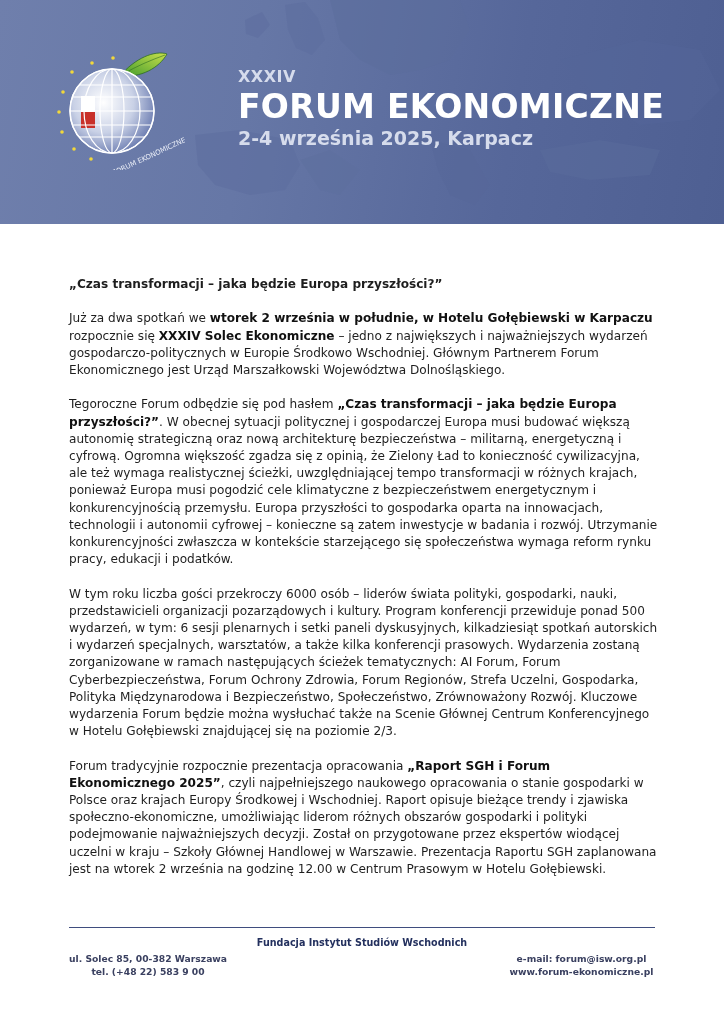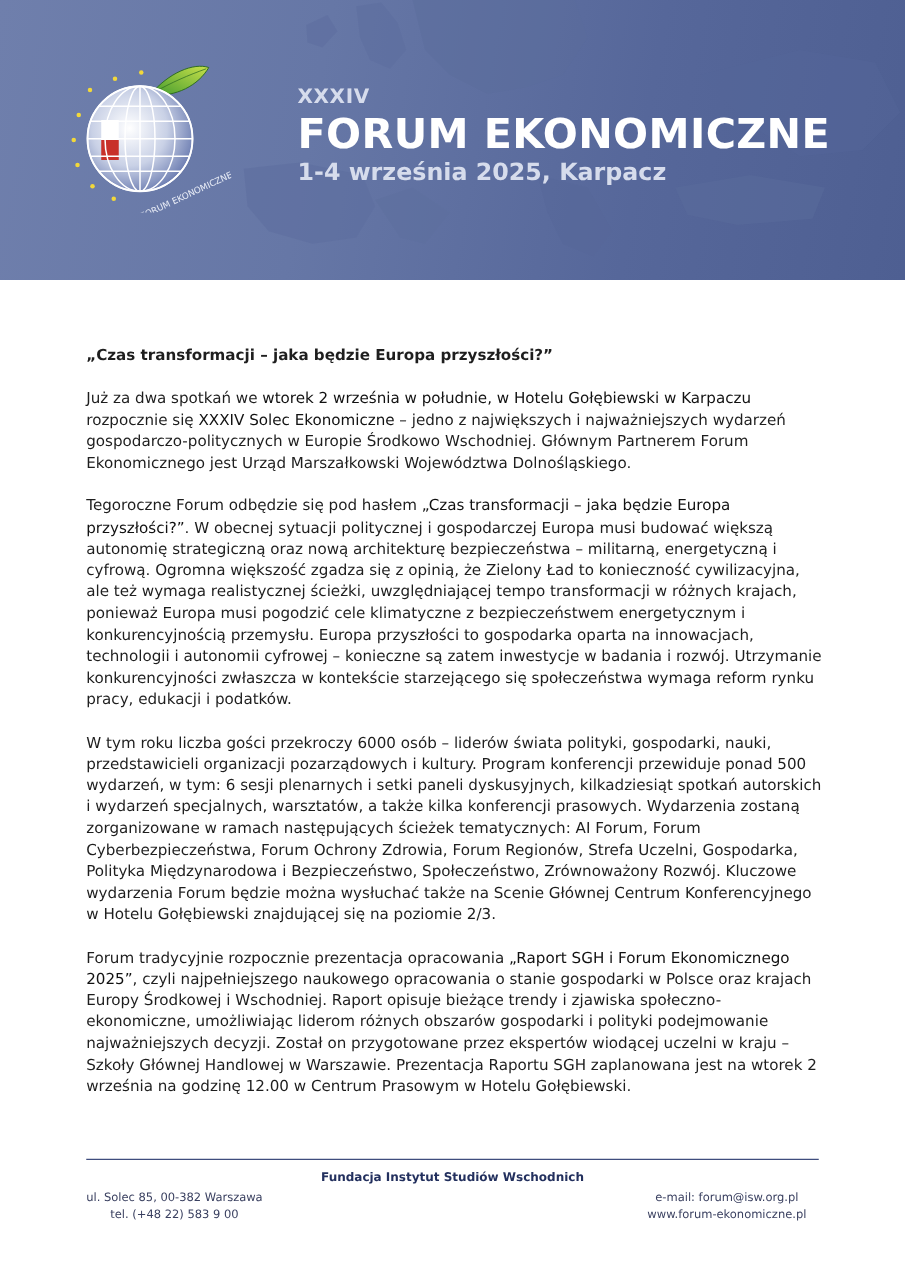--- a/index.html
+++ b/index.html
@@ -25,27 +25,27 @@
   .banner-date {
     font-family: "DejaVu Sans", sans-serif; font-weight: bold; font-size: 19px;
     color: #d6dcec; line-height: 24px; margin-top: 0px;
   }
 
   .content {
     position: absolute; left: 69px; top: 276px; width: 590px;
     font-size: 12.1px; line-height: 17.2px; color: #1e1e1e;
   }
   .content p { margin-bottom: 17.2px; }
-  .content b { font-weight: normal; color: #111; }
+  .content b { font-weight: bold; color: #111; }
   .heading { font-weight: bold; }
 
   .footer-line { position: absolute; left: 69px; top: 927px; width: 586px; height: 1px; background: #3f4d7e; }
   .footer { position: absolute; left: 69px; top: 937px; width: 586px; font-size: 9.2px; color: #2c355e; text-align: center; }
   .footer-org { font-weight: bold; font-size: 9.6px; color: #23305e; margin-bottom: 5px; }
-  .footer-row { display: flex; justify-content: space-between; }
+  .footer-row { display: flex; justify-content: space-between; font-weight: bold; }
   .footer-col div { line-height: 12.5px; color: #3a4060; }
   .footer-right { width: 147px; }
 </style>
 </head>
 <body>
 
 <div class="banner">
   <svg class="map" viewBox="0 0 724 224">
     <path d="M245 20 L262 12 L270 25 L258 38 L246 34 Z" fill="#5d6e9e" opacity="0.55"></path>
     <path d="M285 5 L305 2 L318 18 L325 40 L312 55 L296 48 L288 30 Z" fill="#5d6e9e" opacity="0.55"></path>
@@ -94,21 +94,21 @@
       <line x1="17" y1="85" x2="97" y2="85"></line>
       <line x1="24" y1="45" x2="90" y2="45"></line>
       <line x1="24" y1="97" x2="90" y2="97"></line>
     </g>
     <text x="50" y="124" font-size="7" fill="#e8ecf6" font-family="DejaVu Sans, sans-serif" transform="rotate(-25 80 110)">FORUM EKONOMICZNE</text>
   </svg>
 
   <div class="banner-text">
     <div class="banner-edition">XXXIV</div>
     <div class="banner-title">FORUM EKONOMICZNE</div>
-    <div class="banner-date">1-4 września 2025, Karpacz</div>
+    <div class="banner-date">2-4 września 2025, Karpacz</div>
   </div>
 </div>
 
 <div class="content">
   <p class="heading">„Czas transformacji – jaka będzie Europa przyszłości?”</p>
   <p><span>Już  za dwa spotkań  we </span><b>wtorek 2 września w południe,  w Hotelu Gołębiewski w Karpaczu</b><span> rozpocznie się </span><b>XXXIV Solec Ekonomiczne</b><span> – jedno z największych i najważniejszych wydarzeń gospodarczo-politycznych w Europie Środkowo Wschodniej. Głównym Partnerem Forum Ekonomicznego jest Urząd Marszałkowski Województwa Dolnośląskiego.</span></p>
   <p><span>Tegoroczne Forum odbędzie się pod hasłem </span><b>„Czas transformacji – jaka będzie Europa przyszłości?”</b><span>. W obecnej sytuacji politycznej i gospodarczej Europa musi budować większą autonomię strategiczną oraz nową architekturę bezpieczeństwa – militarną, energetyczną i cyfrową. Ogromna większość zgadza się z opinią, że Zielony Ład to konieczność cywilizacyjna, ale też wymaga realistycznej ścieżki, uwzględniającej tempo transformacji w różnych krajach, ponieważ Europa musi pogodzić cele klimatyczne z bezpieczeństwem energetycznym i konkurencyjnością przemysłu. Europa przyszłości to gospodarka oparta na innowacjach, technologii i autonomii cyfrowej – konieczne są zatem inwestycje w badania i rozwój. Utrzymanie konkurencyjności zwłaszcza w kontekście starzejącego się społeczeństwa wymaga reform rynku pracy, edukacji i podatków.</span></p>
   <p>W tym roku liczba gości przekroczy 6000 osób – liderów świata polityki, gospodarki, nauki, przedstawicieli organizacji pozarządowych i kultury. Program konferencji przewiduje ponad 500 wydarzeń, w tym: 6 sesji plenarnych i setki paneli dyskusyjnych, kilkadziesiąt spotkań autorskich i wydarzeń specjalnych, warsztatów, a także kilka konferencji prasowych. Wydarzenia zostaną zorganizowane w ramach następujących ścieżek tematycznych: AI Forum, Forum Cyberbezpieczeństwa, Forum Ochrony Zdrowia, Forum Regionów, Strefa Uczelni, Gospodarka, Polityka Międzynarodowa i Bezpieczeństwo, Społeczeństwo, Zrównoważony Rozwój. Kluczowe wydarzenia Forum będzie można wysłuchać także na Scenie Głównej Centrum Konferencyjnego w Hotelu Gołębiewski znajdującej się na poziomie 2/3.</p>
   <p><span>Forum tradycyjnie rozpocznie prezentacja opracowania </span><b>„Raport SGH i Forum Ekonomicznego 2025”</b><span>, czyli najpełniejszego naukowego opracowania o stanie gospodarki w Polsce oraz krajach Europy Środkowej i Wschodniej. Raport opisuje bieżące trendy i zjawiska społeczno-ekonomiczne, umożliwiając liderom różnych obszarów gospodarki i polityki podejmowanie najważniejszych decyzji. Został on przygotowane przez ekspertów wiodącej uczelni w kraju – Szkoły Głównej Handlowej w Warszawie. Prezentacja Raportu SGH zaplanowana jest na wtorek 2 września na godzinę 12.00 w Centrum Prasowym w Hotelu Gołębiewski.</span></p>
 </div>

